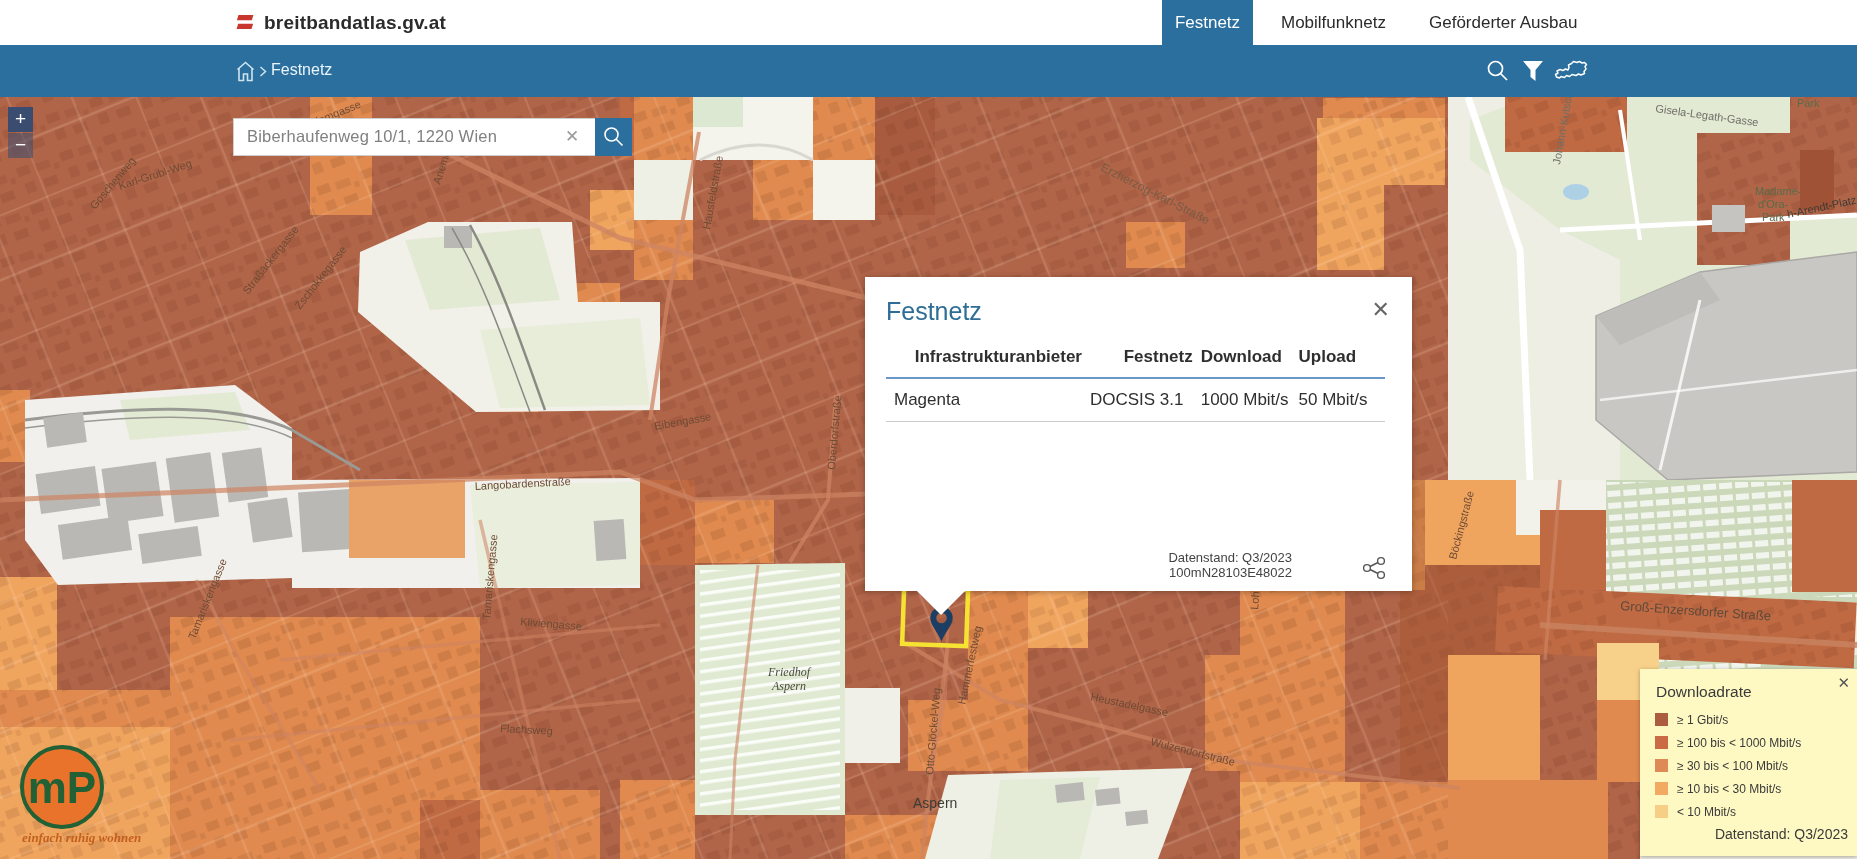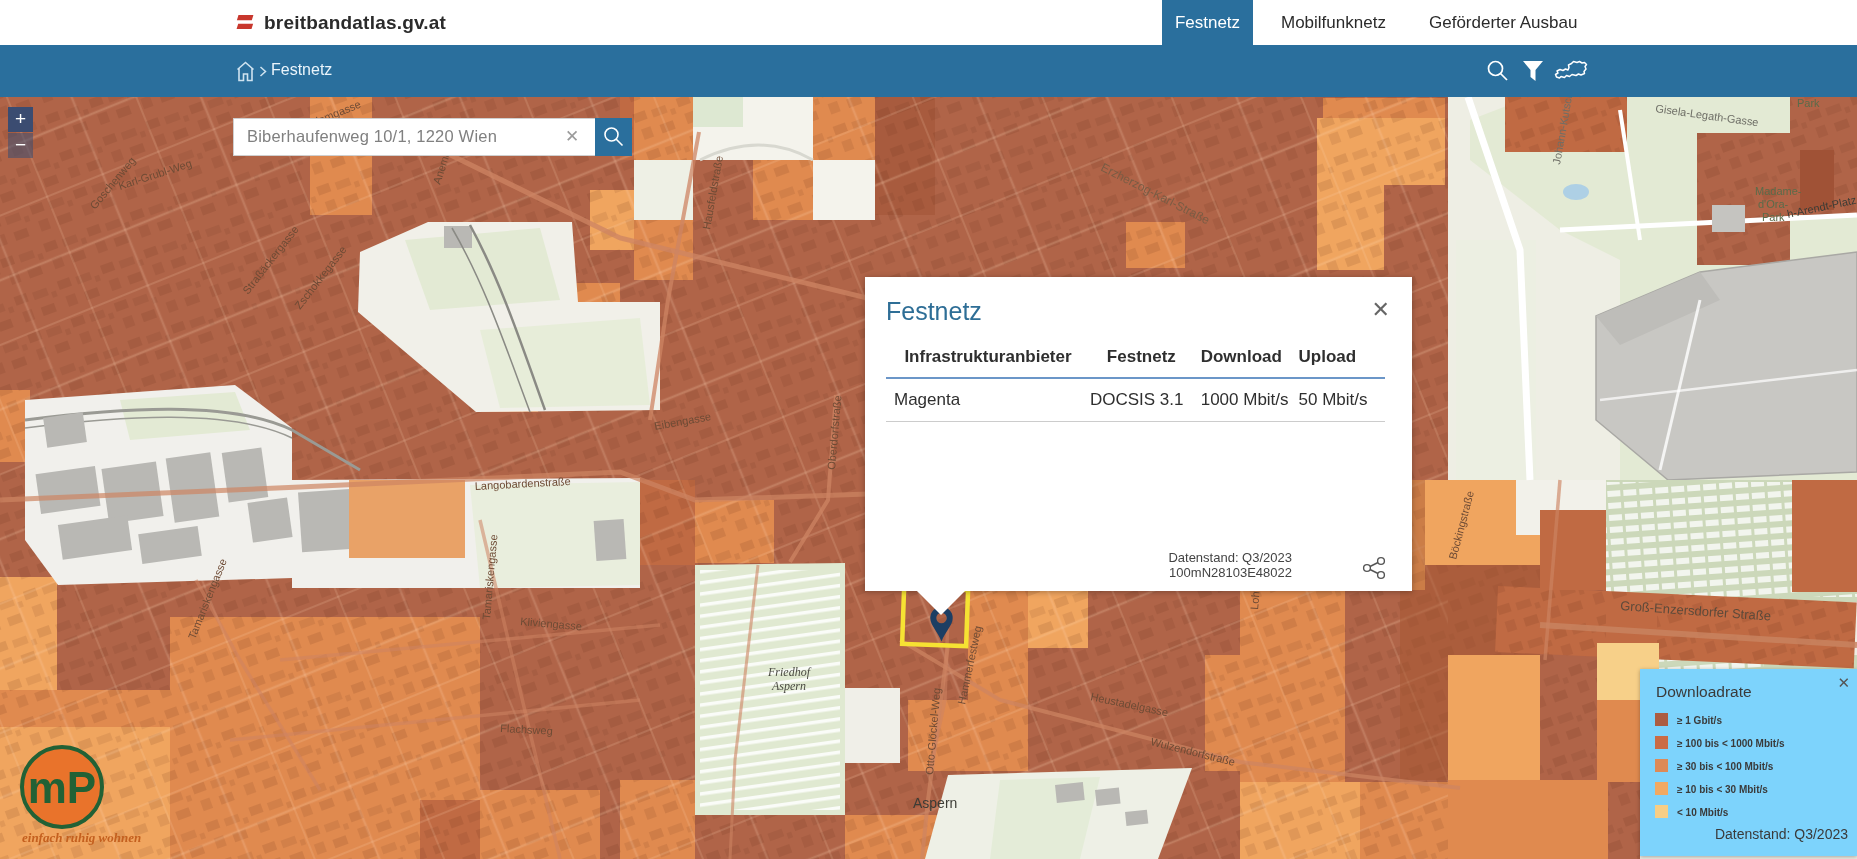--- a/index.html
+++ b/index.html
@@ -23,29 +23,29 @@
   #search{position:absolute;left:233px;top:118px;width:464px;height:38px;z-index:20;}
   #searchfield{position:absolute;left:0;top:0;width:362px;height:36px;background:#fff;border:1px solid #cfcfcf;}
   #searchtext{position:absolute;left:14px;top:9px;font-size:16.5px;color:#808080;letter-spacing:0.2px;}
   #searchx{position:absolute;left:332px;top:8px;font-size:17px;color:#9b9b9b;}
   #searchbtn{position:absolute;left:362px;top:0;width:37px;height:38px;background:#2a6f9d;}
   
   #popup{position:absolute;left:865px;top:277px;width:547px;height:314px;background:#fff;box-shadow:0 1px 6px rgba(0,0,0,0.3);z-index:22;}
   #ptitle{position:absolute;left:21px;top:20px;font-size:25px;color:#2e6e96;}
   #pclose{position:absolute;right:22px;top:20px;font-size:22px;color:#666;}
   #ptable{position:absolute;left:21px;top:62px;width:499px;border-collapse:collapse;font-size:17px;color:#2f2f2f;white-space:nowrap;}
-  #ptable th{font-weight:700;text-align:center;padding:8px 0 10px 8px;border-bottom:2px solid #6b96c8;}
+  #ptable th{font-weight:700;text-align:right;padding:8px 0 10px 8px;border-bottom:2px solid #6b96c8;}
   #ptable td{padding:11px 0 11px 8px;border-bottom:1px solid #ccc;}
   #ptable th.r,#ptable td.r{text-align:left;padding-right:2px;}
   #pfoot{position:absolute;right:120px;bottom:11px;font-size:13px;color:#444;text-align:right;line-height:15px;}
   
-  #legend{position:absolute;left:1640px;top:669px;width:217px;height:187px;background:#7dd3fc;box-shadow:0 1px 4px rgba(0,0,0,0.3);z-index:22;}
+  #legend{position:absolute;left:1640px;top:669px;width:217px;height:187px;background:#fef9c3;box-shadow:0 1px 4px rgba(0,0,0,0.3);z-index:22;}
   #ltitle{position:absolute;left:16px;top:14px;font-size:15.5px;color:#3a3a3a;}
   #lclose{position:absolute;right:7px;top:5px;font-size:15px;color:#555;}
-  .lrow{position:absolute;left:15px;height:14px;font-size:10px;color:#3a3a3a;font-weight:bold;}
+  .lrow{position:absolute;left:15px;height:14px;font-size:12px;color:#3a3a3a;}
   .sw{display:inline-block;width:13px;height:13px;margin-right:9px;vertical-align:-2px;}
   #ldate{position:absolute;right:9px;top:157px;font-size:14px;color:#3a3a3a;}
   
   .baricon{position:absolute;top:54px;z-index:31;}
 </style>
 </head>
 <body>
 
 <svg id="map" width="1857" height="859" style="position:absolute;left:0;top:0;z-index:1">
     <defs>

